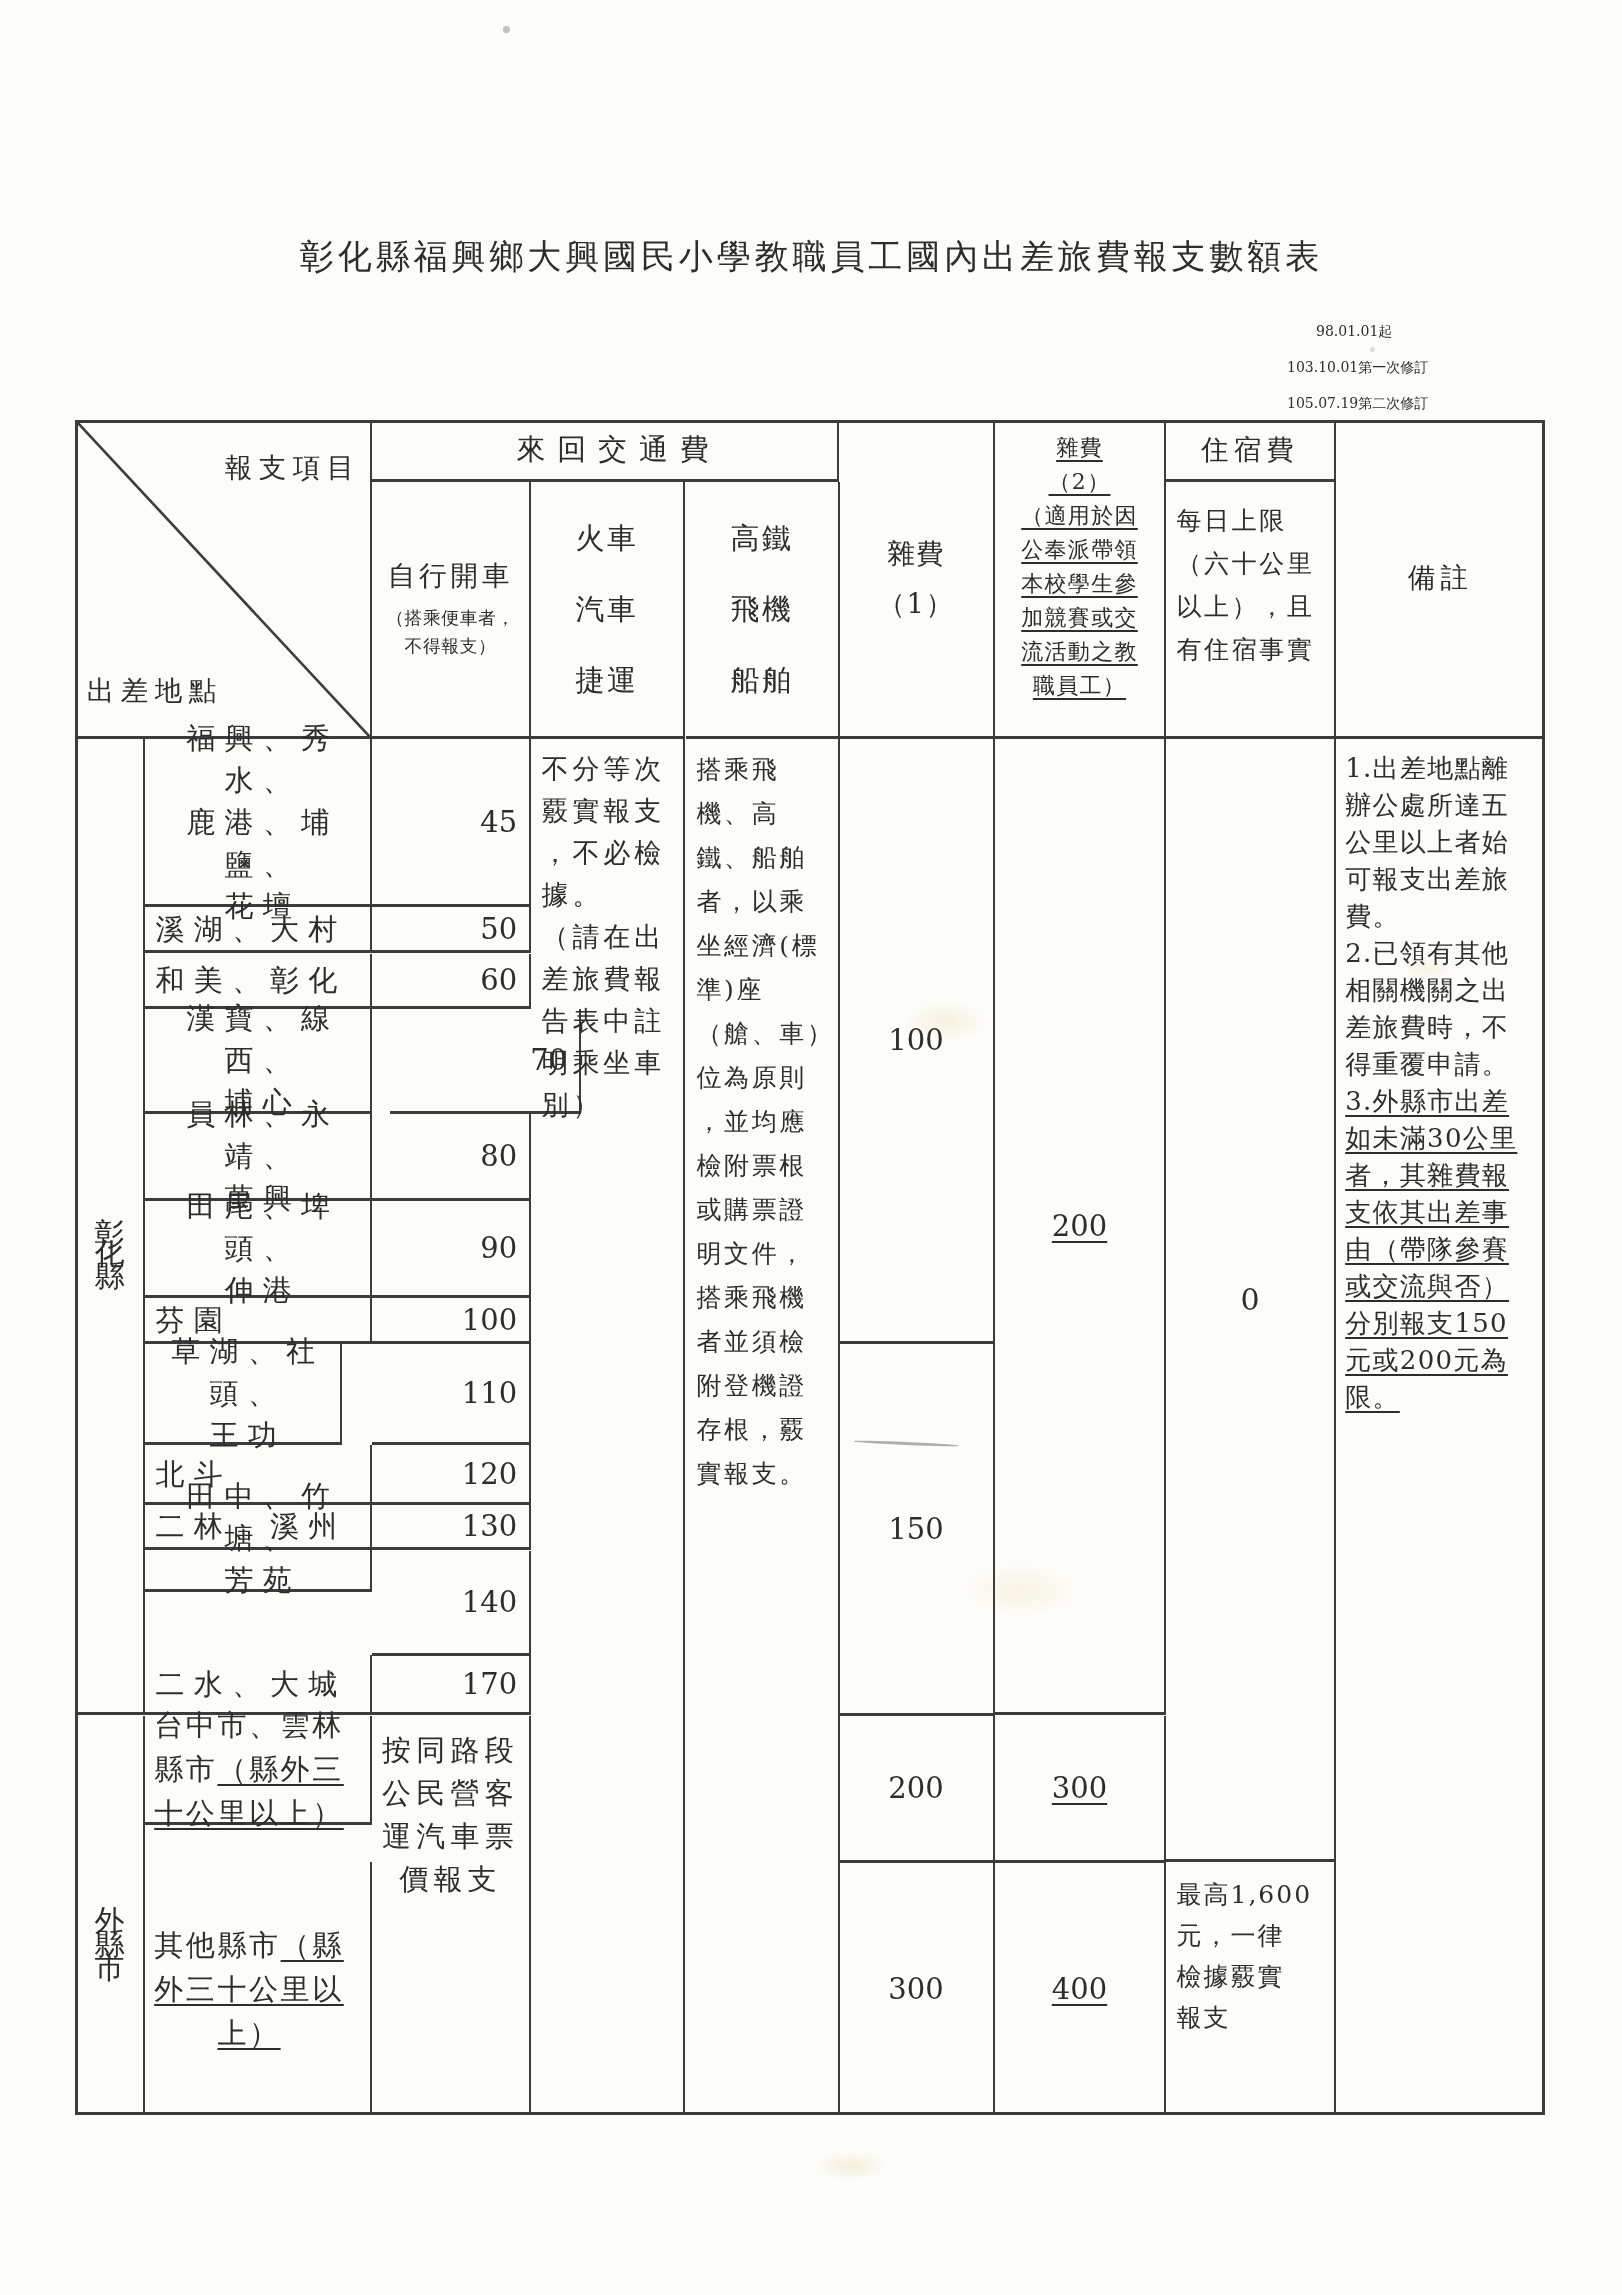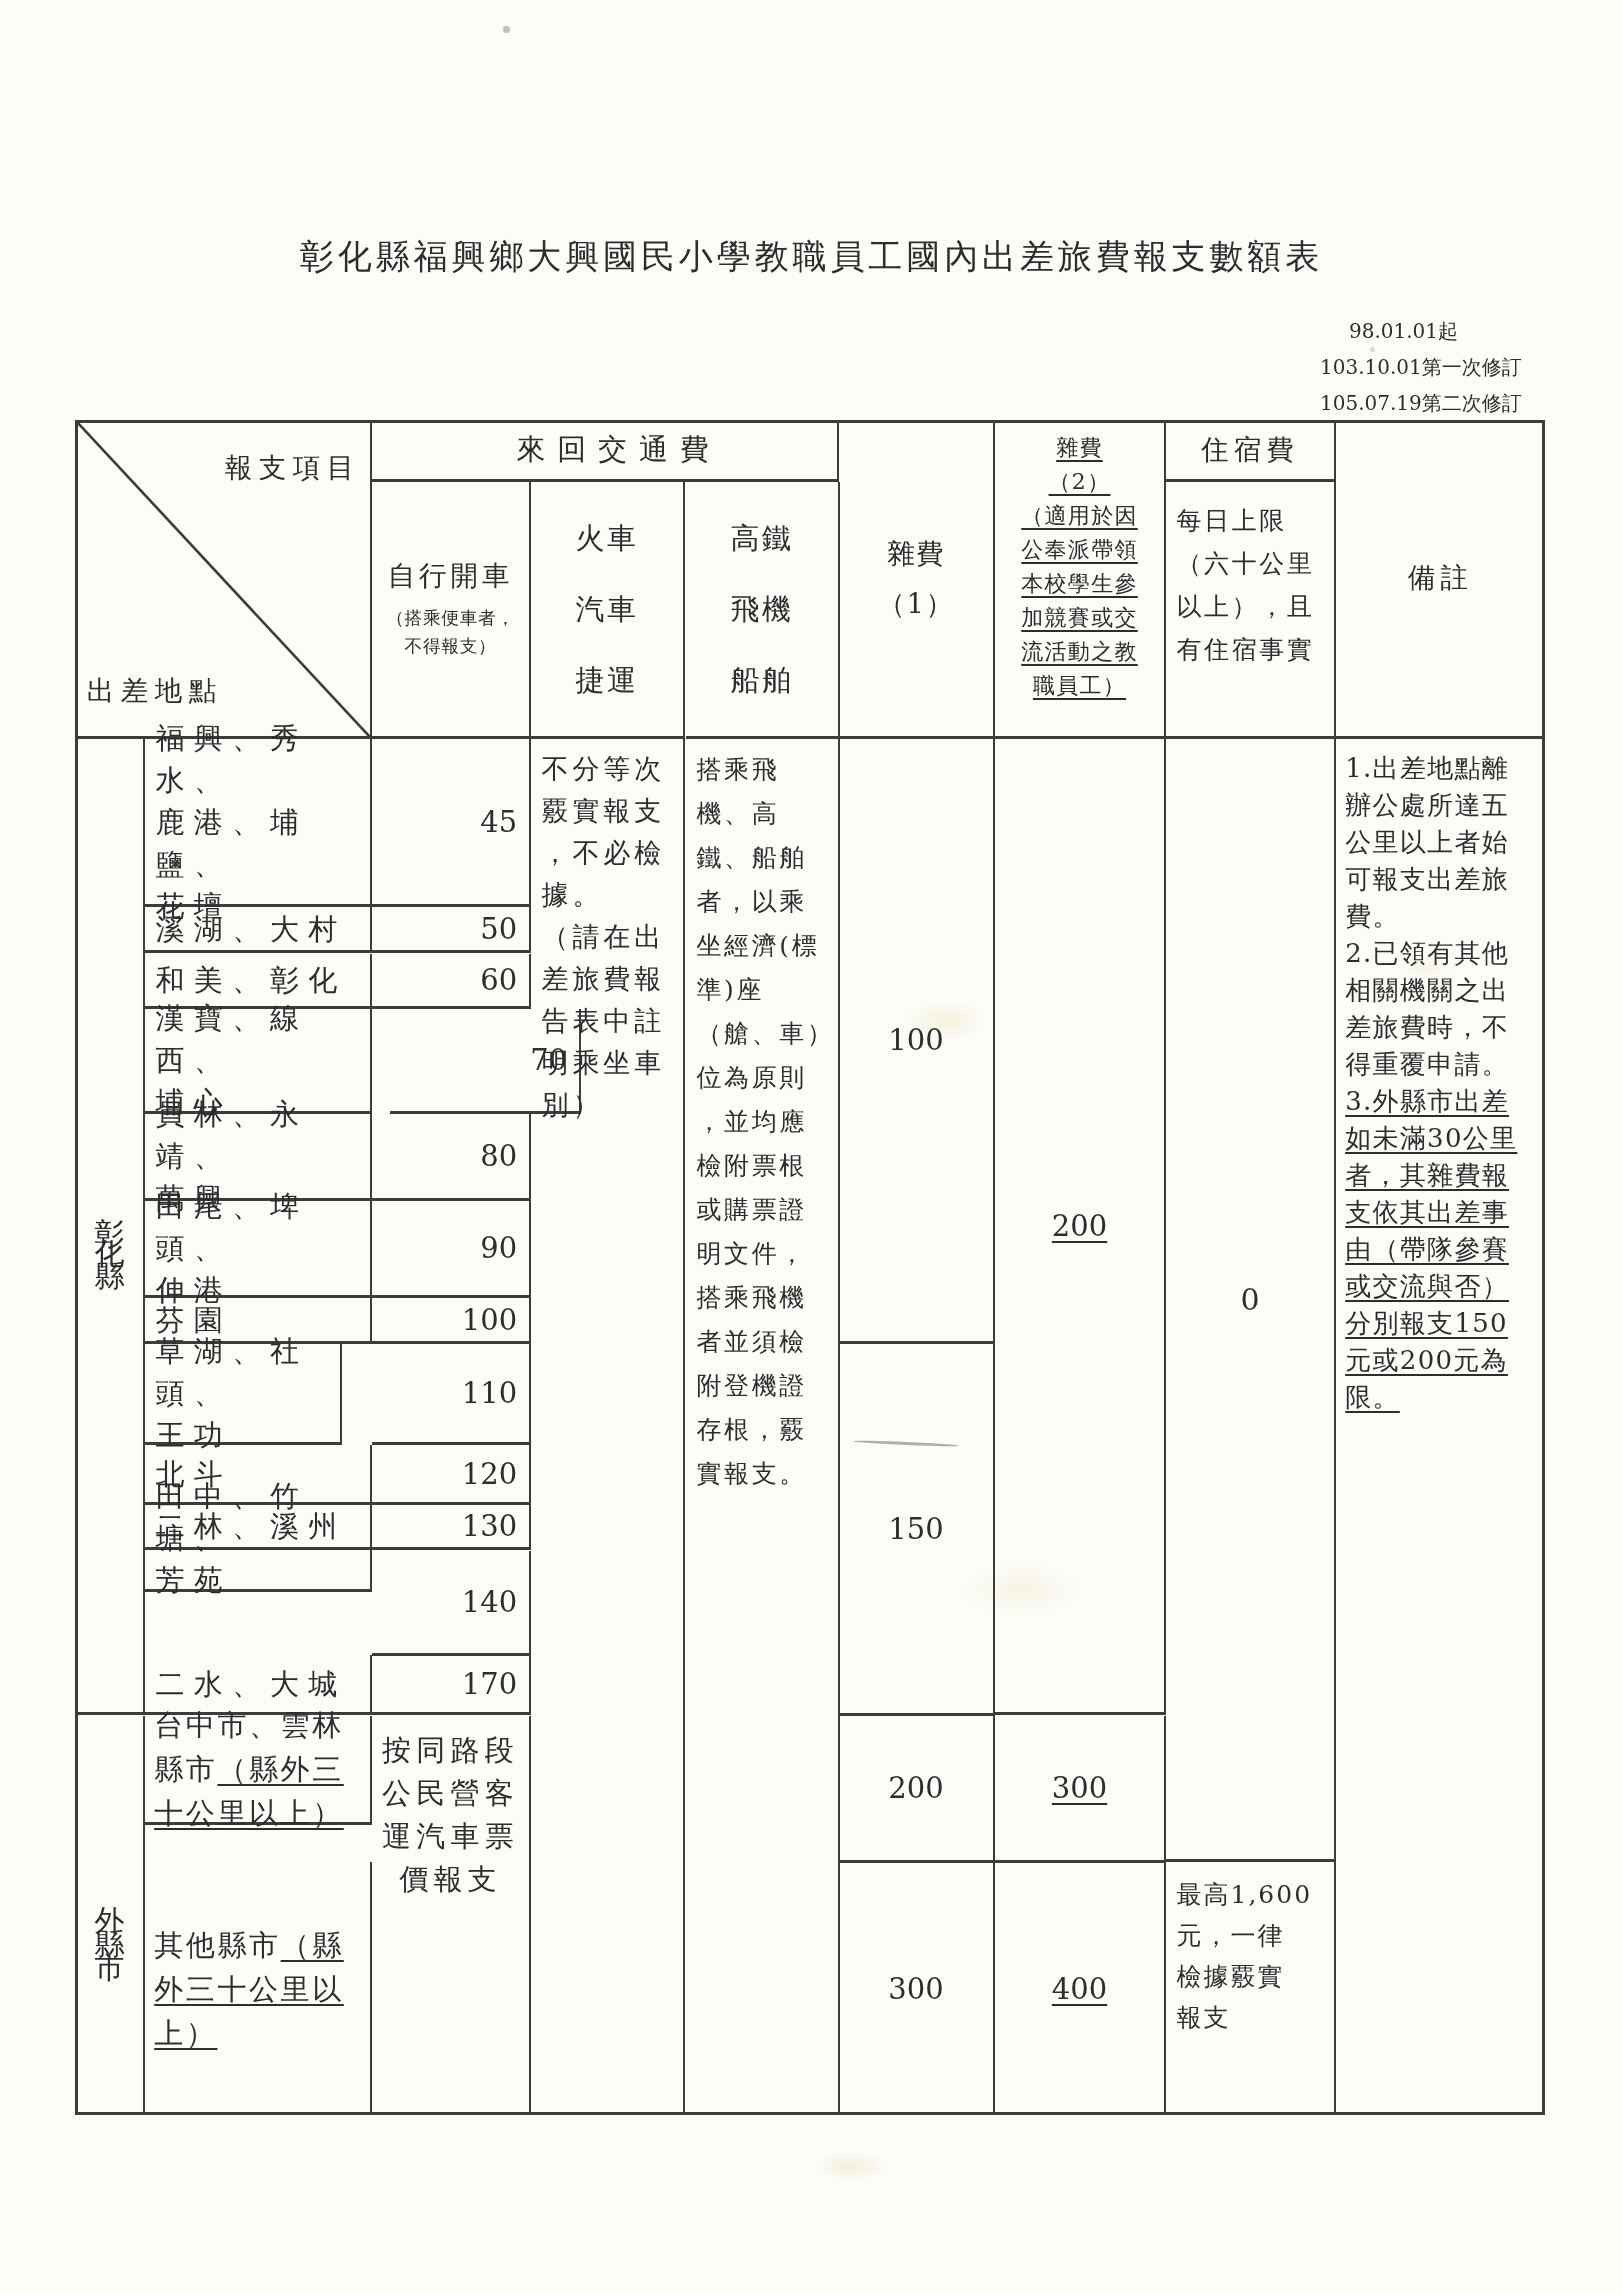--- a/index.html
+++ b/index.html
@@ -6,31 +6,31 @@
   html,body{margin:0;padding:0;background:#e8e8e4;}
   .page{position:relative;width:1623px;height:2295px;background:var(--paper);overflow:hidden;
     font-family:"DejaVu Serif","Liberation Serif",serif;color:var(--ink);
     background-image:
       radial-gradient(ellipse 59px 29.4px at 946px 1021px, rgba(214,193,94,.18), rgba(214,193,94,0) 70%),
       radial-gradient(ellipse 85px 39px at 1021px 1590px, rgba(214,193,94,.14), rgba(214,193,94,0) 70%),
       radial-gradient(ellipse 52px 21px at 851px 2166px, rgba(210,185,90,.20), rgba(210,185,90,0) 70%),
       radial-gradient(ellipse 36px 17px at 1427px 968px, rgba(214,193,94,.15), rgba(214,193,94,0) 70%);}
   .title{position:absolute;left:0;top:234px;width:100%;text-align:center;
     font-size:34px;letter-spacing:3.9px;white-space:nowrap;}
-  .revisions{position:absolute;left:1320px;top:313px;font-size:20px;line-height:36px;}
+  .revisions{position:absolute;left:1287px;top:313px;font-size:14px;line-height:36px;}
   .revisions div:first-child{padding-left:29px;}
   .table{position:absolute;left:75px;top:420px;width:1470px;height:1695px;}
   .outline{position:absolute;left:0;top:0;right:0;bottom:0;border:3.9px solid var(--line);
     box-sizing:border-box;pointer-events:none;z-index:5;}
   .cell{position:absolute;box-sizing:border-box;display:flex;}
   .br{border-right:2.6px solid var(--line);}
   .bb{border-bottom:3.3px solid var(--line);}
   .cc{align-items:center;justify-content:center;text-align:center;}
   .ct{align-items:flex-start;justify-content:center;text-align:center;}
-  .cl{align-items:center;justify-content:flex-start;text-align:left;}
+  .cl{align-items:center;justify-content:flex-start;text-align:center;}
   .tl{align-items:flex-start;justify-content:flex-start;text-align:left;}
   .fee{align-items:center;justify-content:flex-end;font-size:29px;padding-right:11.8px;}
   .loc{font-size:29px;letter-spacing:9.2px;line-height:42px;padding-left:10.5px;}
   .loc-tight{font-size:29px;letter-spacing:2.6px;line-height:44px;padding-left:9.2px;}
   .num{font-size:29px;}
   .u{text-decoration:underline;text-decoration-thickness:2px;text-underline-offset:5.2px;}
   .vlabel{writing-mode:vertical-rl;text-orientation:upright;font-size:30px;letter-spacing:22px;}
   .diag-label{position:absolute;font-size:27.5px;letter-spacing:6.5px;white-space:nowrap;}
   .hdr-group{font-size:29px;letter-spacing:11.8px;padding-left:28px;}
   .hdr-sub3{font-size:29px;line-height:71px;letter-spacing:2.6px;}

